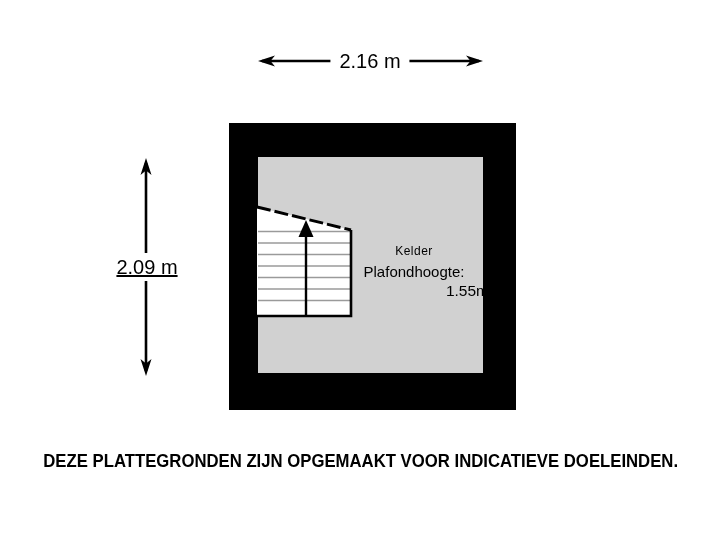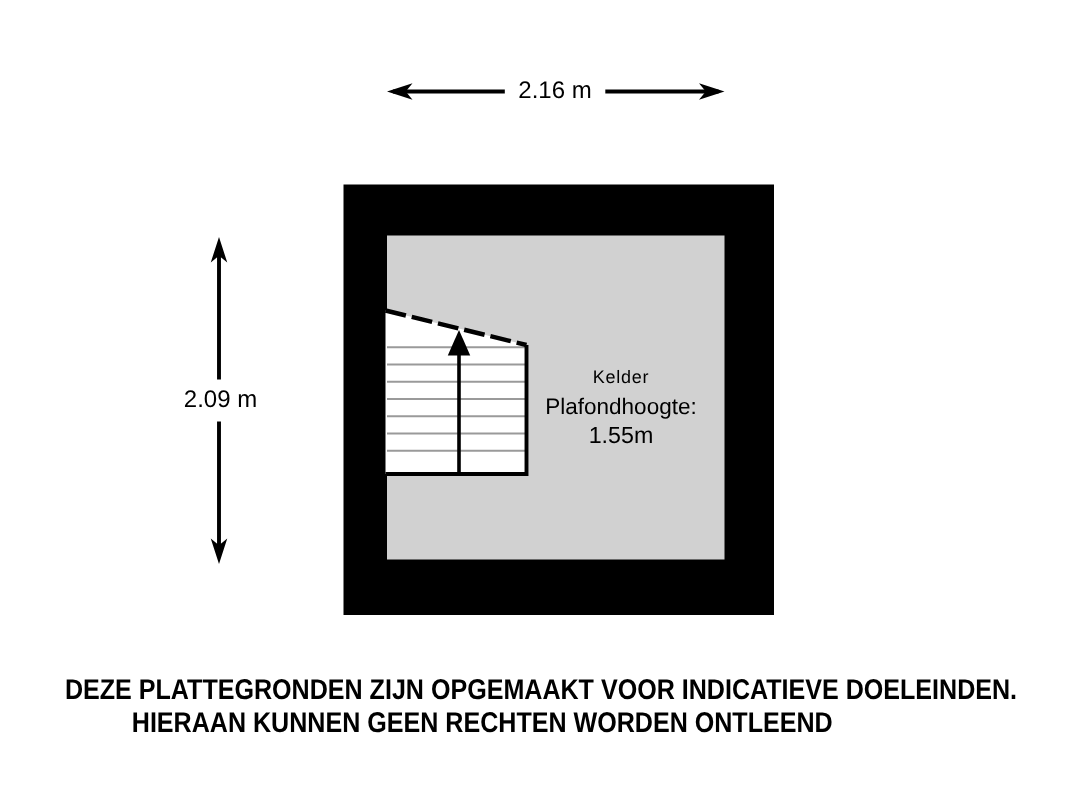--- a/index.html
+++ b/index.html
@@ -19,31 +19,31 @@
   .plan-outer{position:absolute;left:229px;top:123px;width:287px;height:287px;
     background:var(--wall);}
   .plan-inner{position:absolute;left:29px;top:34px;width:225px;height:216px;
     background:var(--floor);}
 
   
   svg.overlay{position:absolute;left:0;top:0;width:720px;height:540px;}
 
   
   .dim-label{position:absolute;background:var(--label-bg);color:var(--text);
-    font-size:16px;line-height:20px;padding:4px 9px;border-radius:9px;
+    font-size:20px;line-height:20px;padding:4px 9px;border-radius:9px;
     white-space:nowrap;transform:translate(-50%,-50%);}
   .dim-label.h{left:370px;top:61px;}
-  .dim-label.v{left:147px;top:267px;}
+  .dim-label.v{left:147px;top:267px;text-decoration:underline;}
 
   
   .room-block{position:absolute;left:339px;top:241px;width:150px;
     text-align:center;color:var(--text);}
   .room-name{font-size:12px;line-height:21px;letter-spacing:0.5px;}
   .room-sub{font-size:15px;line-height:19px;}
-  .room-val{font-size:15.5px;line-height:19px;}
+  .room-val{font-size:15.5px;line-height:19px;text-align:right;}
 
   
   .disclaimer{position:absolute;left:0;top:450px;width:587px;text-align:right;
     color:var(--text);font-weight:bold;font-size:19px;line-height:22px;}
   .disclaimer .line{display:inline-block;white-space:nowrap;
     transform:scaleX(0.88);transform-origin:center;letter-spacing:0px;}
 </style>
 </head>
 <body>
 
@@ -101,16 +101,15 @@
   </div>
 
   <div class="room-block">
     <div class="room-name">Kelder</div>
     <div class="room-sub">Plafondhoogte:</div>
     <div class="room-val">1.55m</div>
   </div>
 
   <div class="disclaimer">
     <div><span class="line">DEZE PLATTEGRONDEN ZIJN OPGEMAAKT VOOR INDICATIEVE DOELEINDEN.</span></div>
-    <div><span class="line">HIERAAN KUNNEN GEEN RECHTEN WORDEN ONTLEEND</span></div>
   </div>
 
 </div>
 
 </body></html>

